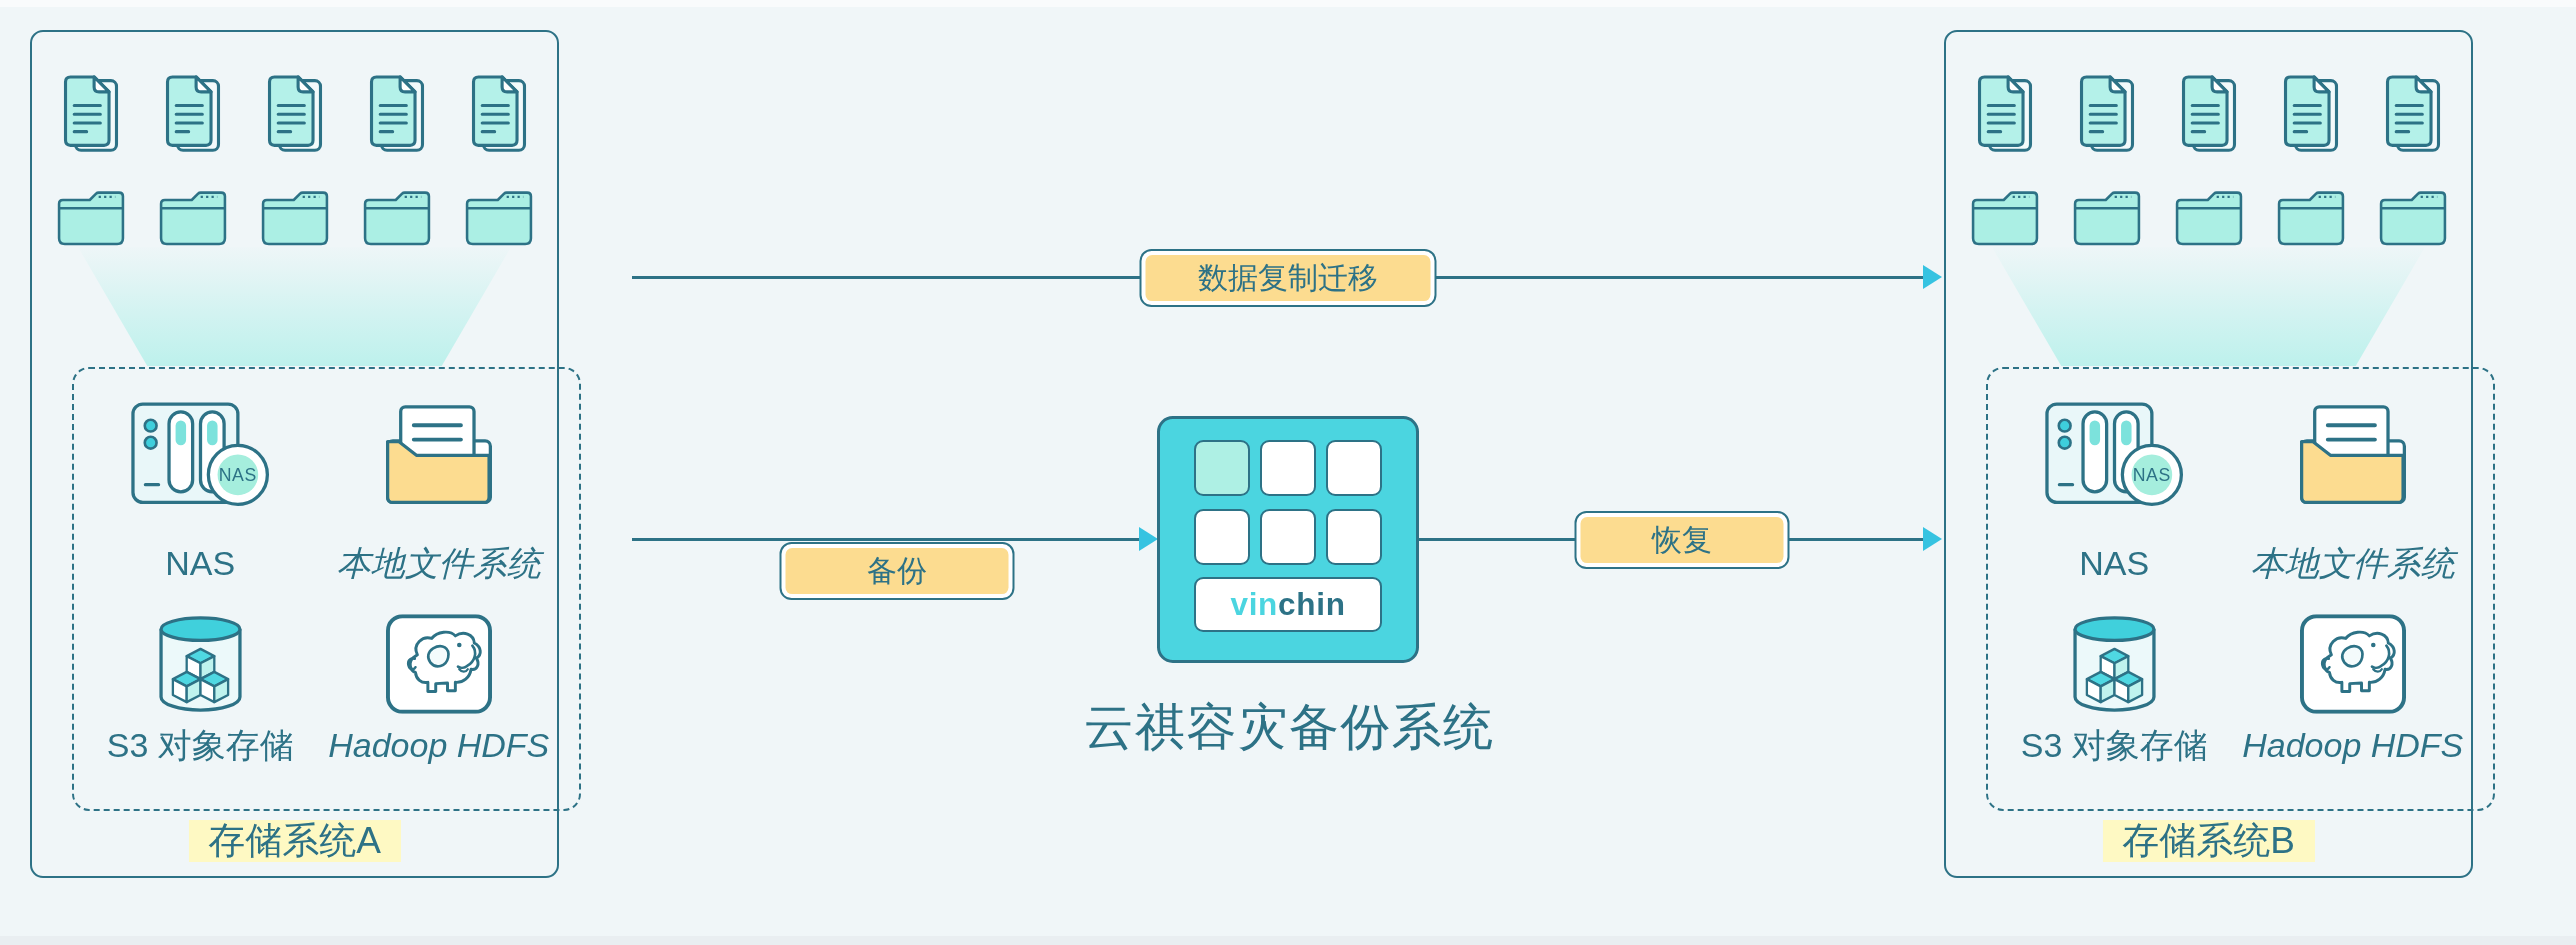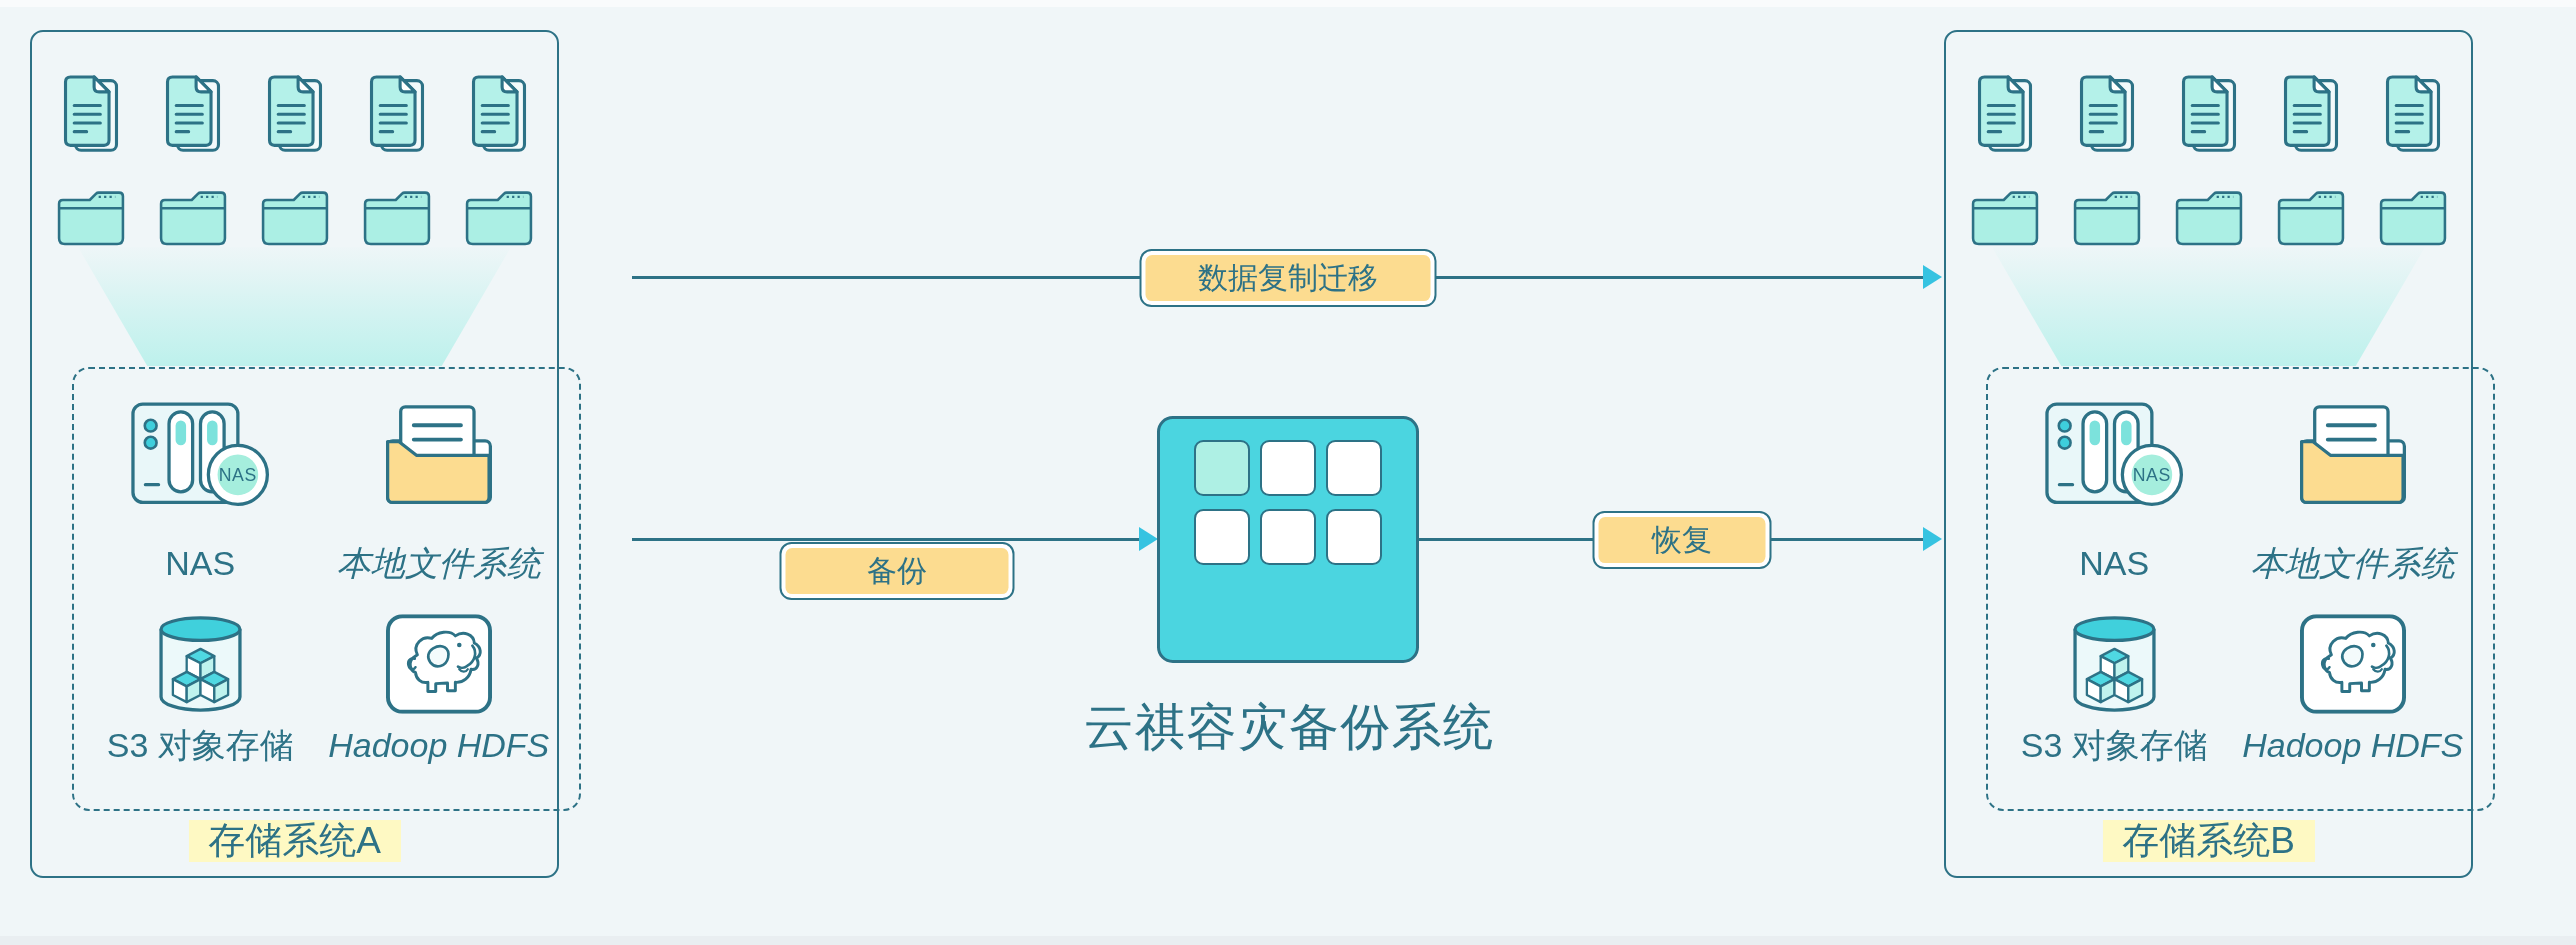--- a/index.html
+++ b/index.html
@@ -77,21 +77,21 @@
     position:absolute; transform:translate(-50%,-50%);
     background:#ffffff; border:2.6px solid #2d7286; border-radius:12px; padding:3.9px;
   }
   .flow-label .inner {
     background:#fcdc90; border-radius:6.6px;
     font-size:30px; line-height:46px; text-align:center; color:#2d7286;
     white-space:nowrap;
   }
   .label-replicate { left:1288px; top:278px; width:297px; }
   .label-backup    { left:897px; top:571px; width:235px; }
-  .label-restore   { left:1682px; top:540px; width:179px; }
+  .label-restore   { left:1682px; top:540px; width:215px; }
 
   
   .vbox {
     position:absolute; left:1157px; top:416px; width:262px; height:247px;
     background:#4bd5e0; border:3.3px solid #2d7286; border-radius:15.8px;
     padding:21px 34px 0 34px;
   }
   .vgrid { display:grid; grid-template-columns:repeat(3,1fr); gap:13px 10.5px; }
   .sq { height:56px; background:#ffffff; border:2.6px solid #2d7286; border-radius:9.2px; }
   .sq-mint { background:#aef0e4; }
@@ -340,15 +340,19 @@
 
 <div class="vbox">
   <div class="vgrid">
     <div class="sq sq-mint"></div>
     <div class="sq"></div>
     <div class="sq"></div>
     <div class="sq"></div>
     <div class="sq"></div>
     <div class="sq"></div>
   </div>
+  <div class="vlogo">
+    <span class="vin">vin</span>
+      <span class="chin">chin</span>
+  </div>
 </div>
 <div class="vcaption">云祺容灾备份系统</div>
 
 
 </body></html>

